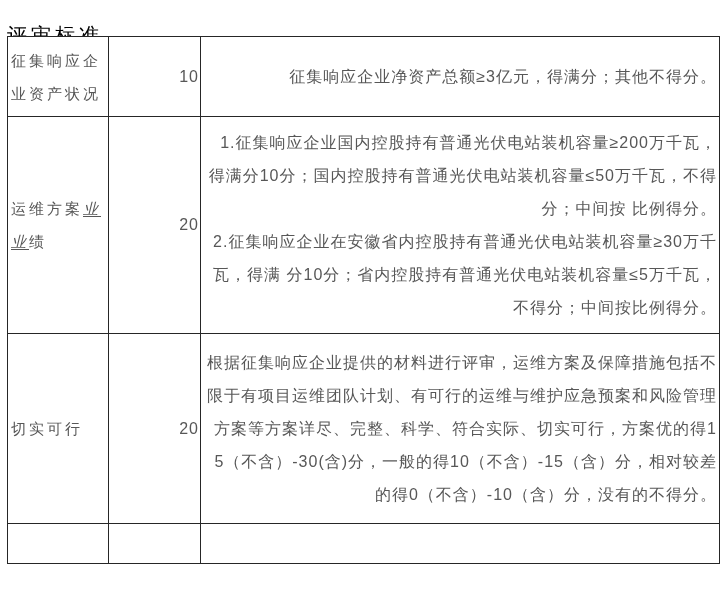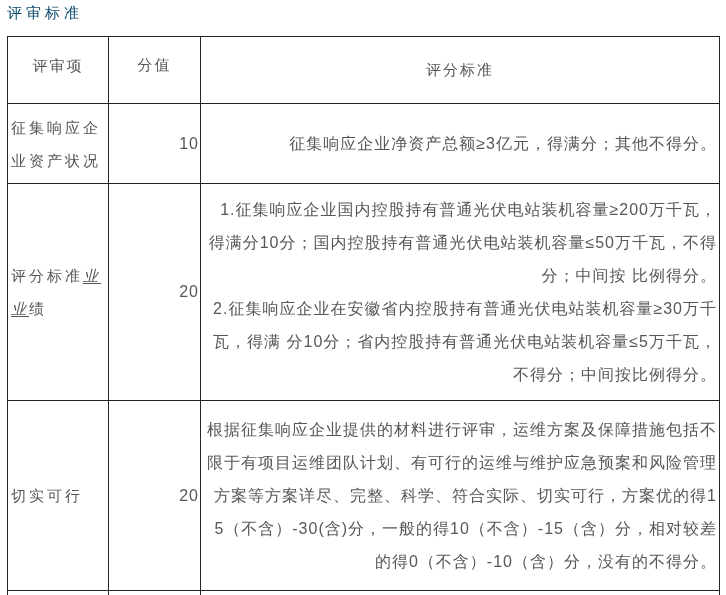--- a/index.html
+++ b/index.html
@@ -11,24 +11,24 @@
   .page {
     position: relative;
     width: 726px;
     height: 595px;
     overflow: hidden;
     background: #ffffff;
   }
   .title {
     position: absolute;
     left: 7px;
-    top: 4px;
-    font-size: 15px;
+    top: 22px;
+    font-size: 20px;
     letter-spacing: 4px;
-    color: #0c4a6e;
+    color: #000000;
     white-space: nowrap;
   }
   table.review {
     position: absolute;
     left: 7px;
     top: 36px;
     width: 712px;
     border-collapse: collapse;
     table-layout: fixed;
     color: #575757;
@@ -103,37 +103,32 @@
   <div class="title">评审标准</div>
 
   <table class="review">
     <colgroup>
       <col class="c-item">
       <col class="c-score">
       <col class="c-criteria">
     </colgroup>
 
     <tbody>
-        <tr class="hdr">
-      <th class="h-item">评审项</th>
-      <th class="h-score">分值</th>
-      <th class="h-criteria">评分标准</th>
-    </tr>
 
     <tr class="r1">
       <td class="item">征集响应企业资产状况</td>
       <td class="score">10</td>
       <td class="criteria">
         <p>征集响应企业净资产总额≥3亿元，得满分；其他不得分。</p>
       </td>
     </tr>
 
     <tr class="r2">
       <td class="item">
-        <span>评分标准</span><span class="u">业业</span><span>绩</span>
+        <span>运维方案</span><span class="u">业业</span><span>绩</span>
       </td>
       <td class="score">20</td>
       <td class="criteria">
         <p>1.征集响应企业国内控股持有普通光伏电站装机容量≥200万千瓦，得满分10分；国内控股持有普通光伏电站装机容量≤50万千瓦，不得分；中间按 比例得分。</p>
         <p>2.征集响应企业在安徽省内控股持有普通光伏电站装机容量≥30万千瓦，得满 分10分；省内控股持有普通光伏电站装机容量≤5万千瓦，不得分；中间按比例得分。</p>
       </td>
     </tr>
 
     <tr class="r3">
       <td class="item">切实可行</td>

